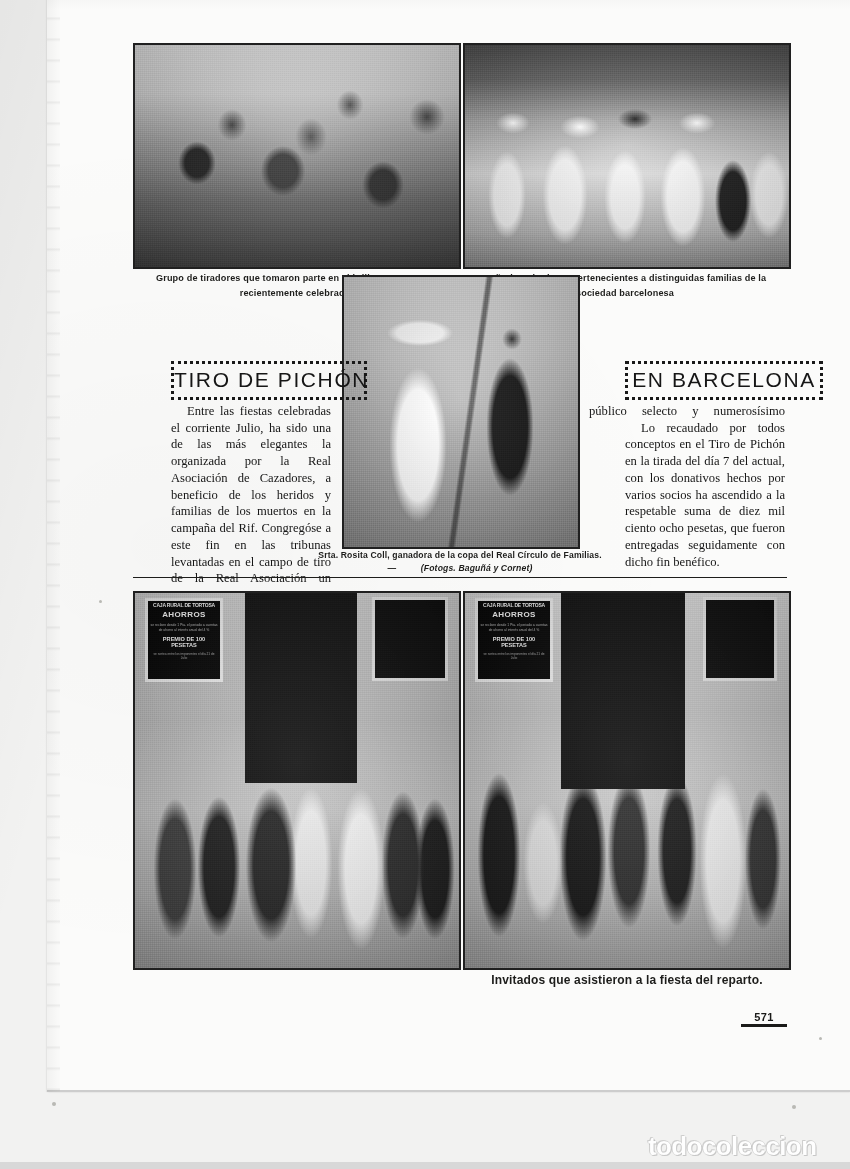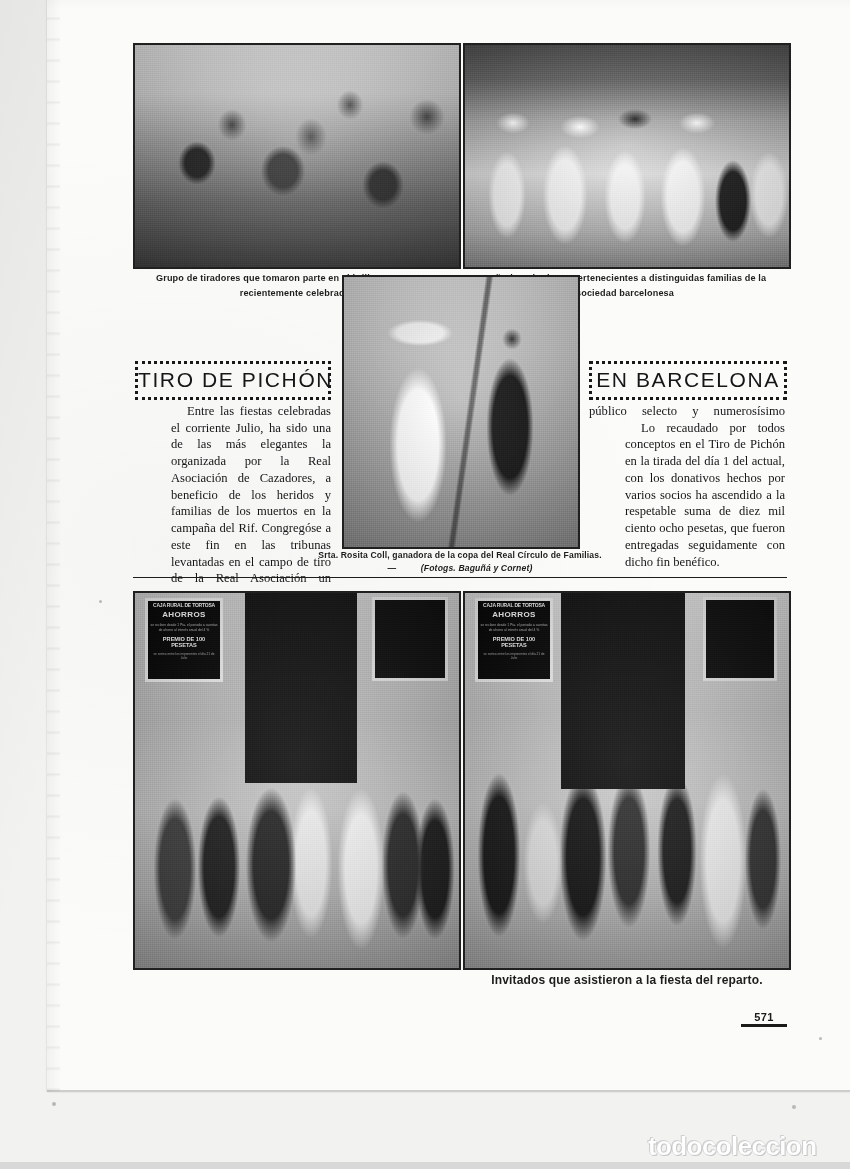--- a/index.html
+++ b/index.html
@@ -240,20 +240,21 @@
     padding-left: 22px;
   }
 
   
   .headline-box {
     position: absolute;
     border: 3px dotted #191919;
     box-sizing: border-box;
     text-align: center;
     padding: 4px 0 5px;
+    margin-left: 36px;
   }
   .headline-box .headline-text {
     font-family: "Liberation Sans", sans-serif;
     font-size: 21px;
     font-weight: 400;
     letter-spacing: 1.6px;
     color: #161616;
     white-space: nowrap;
   }
   #headline-tiro-de-pichon { left: 2px;  top: 318px; width: 196px; }
@@ -382,21 +383,21 @@
   <div class="headline-box" id="headline-en-barcelona">
     <div class="headline-text">EN BARCELONA</div>
   </div>
 
   <div class="column" id="column-left">
     <p class="indent">Entre las fiestas celebradas el corriente Julio, ha sido una de las más elegantes la organizada por la Real Asociación de Cazadores, a beneficio de los heridos y familias de los muertos en la campaña del Rif. Congregóse a este fin en las tribunas levantadas en el campo de tiro de la Real Asociación un</p>
   </div>
 
   <div class="column" id="column-right">
     <p class="flush">público selecto y numerosísimo</p>
-    <p class="indent last">Lo recaudado por todos conceptos en el Tiro de Pichón en la tirada del día 1 del actual, con los donativos hechos por varios socios ha ascendido a la respetable suma de diez mil ciento ocho pesetas, que fueron entregadas seguidamente con dicho fin benéfico.</p>
+    <p class="indent last">Lo recaudado por todos conceptos en el Tiro de Pichón en la tirada del día 7 del actual, con los donativos hechos por varios socios ha ascendido a la respetable suma de diez mil ciento ocho pesetas, que fueron entregadas seguidamente con dicho fin benéfico.</p>
   </div>
 
   <div id="section-divider"></div>
 
   <div class="photo" id="photo-tortosa-families">
     <div class="shop-door" style="left:110px; top:0px; width:112px; height:190px;"></div>
     <div class="shop-window" style="left:237px; top:4px; width:76px; height:84px;"></div>
     <div class="poster-sign">
       <div class="ps-title">CAJA RURAL DE TORTOSA</div>
       <div class="ps-ahorros">AHORROS</div>

